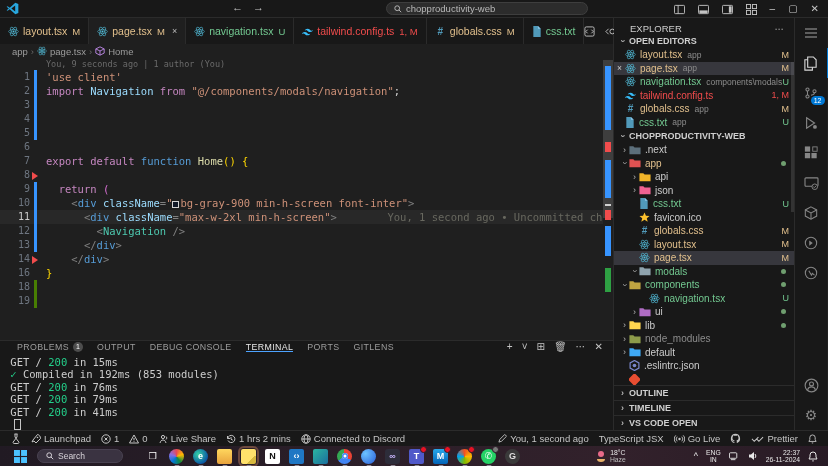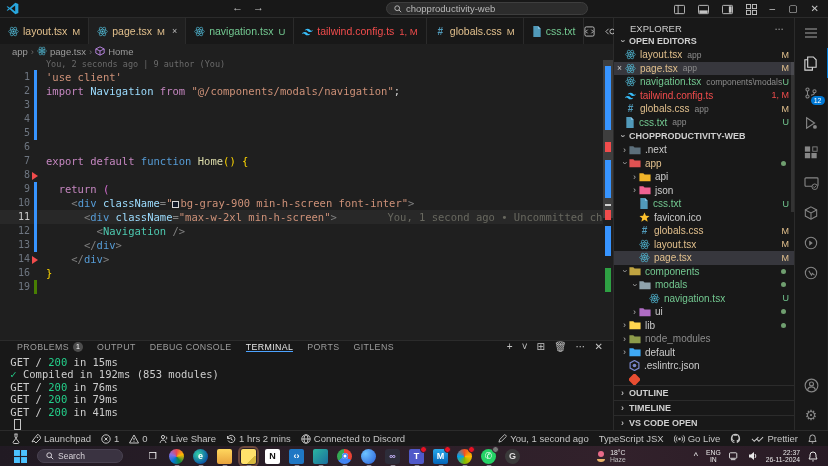--- a/index.html
+++ b/index.html
@@ -282,36 +282,37 @@
         <span class="sep">›</span>
         <span class="bc-item">
           <svg width="10" height="10" viewBox="0 0 12 12">
             <path d="M6 1 11 3.5v5L6 11 1 8.5v-5z" fill="none" stroke="#b180d7" stroke-width="1.2"></path>
             <path d="M1 3.5 6 6l5-2.5M6 6v5" fill="none" stroke="#b180d7" stroke-width="1.2"></path>
           </svg>
           <span>Home</span>
         </span>
       </div>
     <div id="code">
-        <div class="blame-top">You, 2 seconds ago | 9 author (You)</div>
+        <div class="blame-top">You, 9 seconds ago | 1 author (You)</div>
         <div class="cline"><span class="lnum">1</span><span class="chg mod"></span><span class="ctext"><span class="tk-str">'use client'</span></span></div>
         <div class="cline"><span class="lnum">2</span><span class="chg mod"></span><span class="ctext"><span class="tk-kw">import</span><span class="tk-pln"> </span><span class="tk-attr">Navigation</span><span class="tk-pln"> </span><span class="tk-kw">from</span><span class="tk-pln"> </span><span class="tk-str">"@/components/modals/navigation"</span><span class="tk-pln">;</span></span></div>
         <div class="cline"><span class="lnum">3</span><span class="chg mod"></span><span class="ctext"></span></div>
         <div class="cline"><span class="lnum">4</span><span class="chg mod"></span><span class="ctext"></span></div>
         <div class="cline"><span class="lnum">5</span><span class="chg mod"></span><span class="ctext"></span></div>
         <div class="cline"><span class="lnum">6</span><span class="chg "></span><span class="ctext"></span></div>
         <div class="cline"><span class="lnum">7</span><span class="chg "></span><span class="ctext"><span class="tk-kw">export</span><span class="tk-pln"> </span><span class="tk-kw">default</span><span class="tk-pln"> </span><span class="tk-kw2">function</span><span class="tk-pln"> </span><span class="tk-fn">Home</span><span class="tk-b1">()</span><span class="tk-pln"> </span><span class="tk-b1">{</span></span></div>
         <div class="cline"><span class="lnum">8</span><span class="chg del"></span><span class="ctext"></span></div>
         <div class="cline"><span class="lnum">9</span><span class="chg mod"></span><span class="ctext"><span class="tk-pln">  </span><span class="tk-kw">return</span><span class="tk-pln"> </span><span class="tk-b2">(</span></span></div>
         <div class="cline"><span class="lnum">10</span><span class="chg mod"></span><span class="ctext"><span class="tk-pln">    </span><span class="tk-punc">&lt;</span><span class="tk-kw2">div</span><span class="tk-pln"> </span><span class="tk-attr">className</span><span class="tk-punc">=</span><span class="tk-str">"</span><span class="tk-box"></span><span class="tk-str">bg-gray-900 min-h-screen font-inter</span><span class="tk-str">"</span><span class="tk-punc">&gt;</span></span></div>
         <div class="cline cur"><span class="lnum">11</span><span class="chg mod"></span><span class="ctext"><span class="tk-pln">      </span><span class="tk-punc">&lt;</span><span class="tk-kw2">div</span><span class="tk-pln"> </span><span class="tk-attr">className</span><span class="tk-punc">=</span><span class="tk-str">"max-w-2xl min-h-screen"</span><span class="tk-punc">&gt;</span><span class="tk-blame">        You, 1 second ago • Uncommitted changes</span></span></div>
         <div class="cline"><span class="lnum">12</span><span class="chg mod"></span><span class="ctext"><span class="tk-pln">        </span><span class="tk-punc">&lt;</span><span class="tk-comp">Navigation</span><span class="tk-punc"> /</span><span class="tk-punc">&gt;</span></span></div>
         <div class="cline"><span class="lnum">13</span><span class="chg mod"></span><span class="ctext"><span class="tk-pln">      </span><span class="tk-punc">&lt;/</span><span class="tk-kw2">div</span><span class="tk-punc">&gt;</span></span></div>
         <div class="cline"><span class="lnum">14</span><span class="chg del"></span><span class="ctext"><span class="tk-pln">    </span><span class="tk-punc">&lt;/</span><span class="tk-kw2">div</span><span class="tk-punc">&gt;</span></span></div>
         <div class="cline"><span class="lnum">16</span><span class="chg "></span><span class="ctext"><span class="tk-b1">}</span></span></div>
+        <div class="cline"><span class="lnum">18</span><span class="chg add"></span><span class="ctext"></span></div>
         <div class="cline"><span class="lnum">19</span><span class="chg add"></span><span class="ctext"></span></div>
         <div id="ruler">
           <div class="thumb"></div>
           <div class="rmark" style="top:8px;height:64px;background:#3794ff"></div>
           <div class="rmark" style="top:84px;height:10px;background:#f14c4c"></div>
           <div class="rmark" style="top:102px;height:38px;background:#3794ff"></div>
           <div class="rmark" style="top:146px;height:2px;background:#d0d0d0"></div>
           <div class="rmark" style="top:152px;height:10px;background:#f14c4c"></div>
           <div class="rmark" style="top:168px;height:30px;background:#3794ff"></div>
           <div class="rmark" style="top:210px;height:24px;background:#2ea043"></div>
@@ -548,39 +549,39 @@
                 <ellipse cx="10" cy="10" rx="9" ry="3.6" transform="rotate(60 10 10)"></ellipse>
                 <ellipse cx="10" cy="10" rx="9" ry="3.6" transform="rotate(120 10 10)"></ellipse>
               </g>
               <circle cx="10" cy="10" r="1.8" fill="#53c1de"></circle>
             </svg>
           </span>
           <span style="color:#e2c08d">page.tsx</span>
           <span class="rbadge" style="color:#e2c08d">M</span>
         </div>
         <div class="row">
+          <span style="width:16px;flex:none"></span>
+          <span class="chev down">›</span>
+          <span class="icn">
+            <svg width="12" height="10" viewBox="0 0 14 11">
+              <path d="M0.5 1h4.5l1.5 1.7h7v7.8H0.5z" fill="#8fa3ad"></path>
+            </svg>
+          </span>
+          <span style="color:#73c991">modals</span>
+          <span class="dot"></span>
+        </div>
+        <div class="row">
           <span style="width:6px;flex:none"></span>
           <span class="chev down">›</span>
           <span class="icn">
             <svg width="12" height="10" viewBox="0 0 14 11">
               <path d="M0.5 1h4.5l1.5 1.7h7v7.8H0.5z" fill="#c0a441"></path>
             </svg>
           </span>
           <span style="color:#73c991">components</span>
-          <span class="dot"></span>
-        </div>
-        <div class="row">
-          <span style="width:16px;flex:none"></span>
-          <span class="chev down">›</span>
-          <span class="icn">
-            <svg width="12" height="10" viewBox="0 0 14 11">
-              <path d="M0.5 1h4.5l1.5 1.7h7v7.8H0.5z" fill="#8fa3ad"></path>
-            </svg>
-          </span>
-          <span style="color:#73c991">modals</span>
           <span class="dot"></span>
         </div>
         <div class="row">
           <span style="width:26px;flex:none"></span>
           <span style="width:9px;flex:none"></span>
           <span class="icn">
             <svg width="11" height="11" viewBox="0 0 20 20">
               <g stroke="#53c1de" fill="none">
                 <ellipse cx="10" cy="10" rx="9" ry="3.6"></ellipse>
                 <ellipse cx="10" cy="10" rx="9" ry="3.6" transform="rotate(60 10 10)"></ellipse>

